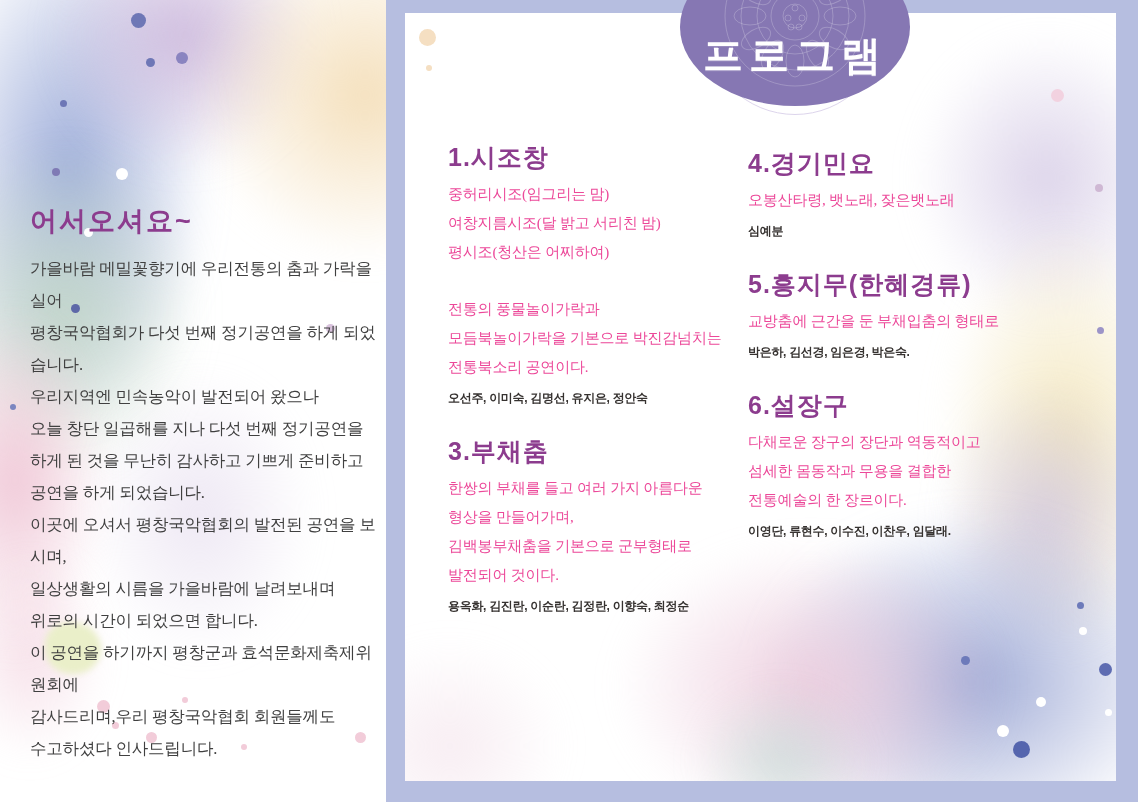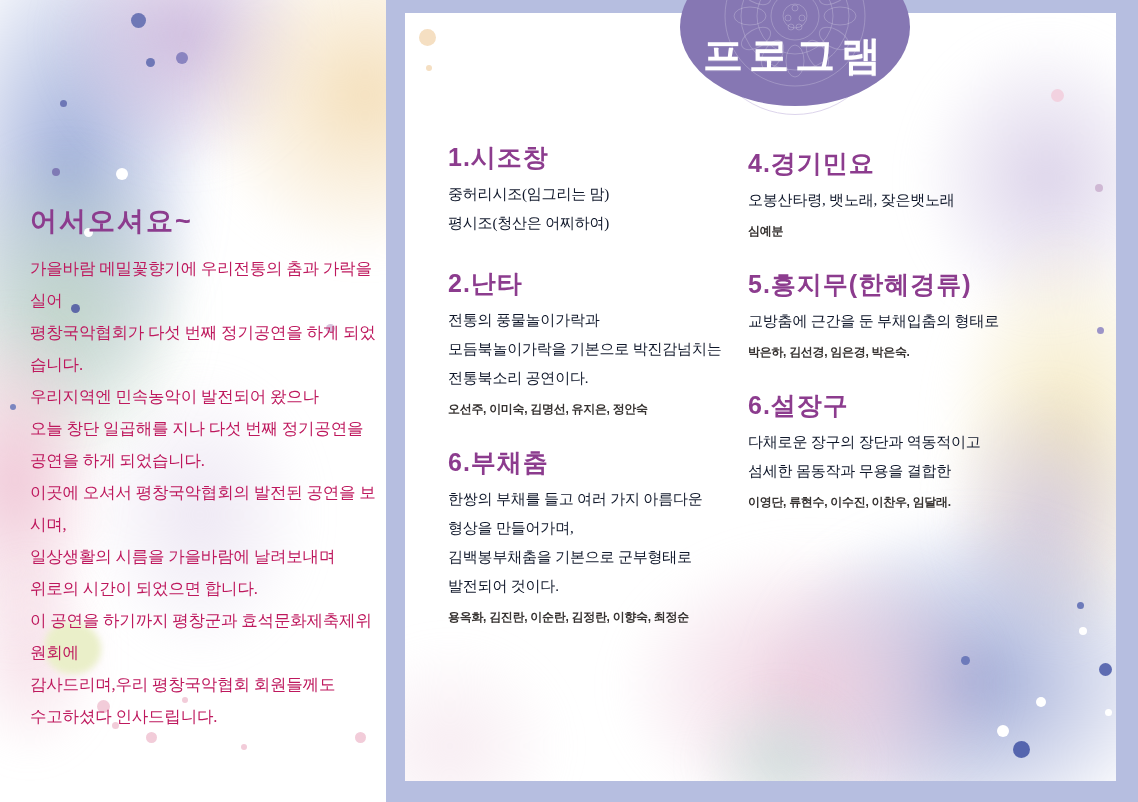--- a/index.html
+++ b/index.html
@@ -16,21 +16,21 @@
   .lpw4 { left:-70px;  top:140px;  width:270px; height:340px; background:radial-gradient(closest-side,rgba(188,212,190,.75),rgba(188,212,190,0)); }
   .lpw5 { left:-75px;  top:310px;  width:180px; height:340px; background:radial-gradient(closest-side,rgba(238,193,210,.9),rgba(238,193,210,0)); }
   .lpw6 { left:85px;   top:370px;  width:230px; height:290px; background:radial-gradient(closest-side,rgba(220,208,232,.5),rgba(220,208,232,0)); }
   .lpw7 { left:-45px;  top:550px;  width:150px; height:210px; background:radial-gradient(closest-side,rgba(238,193,210,.5),rgba(238,193,210,0)); }
   .lp-splotch { position:absolute; left:45px; top:622px; width:56px; height:52px; background:#eaefc9; border-radius:45% 55% 50% 50%; filter:blur(3px); }
   .dot { position:absolute; border-radius:50%; }
 
   .welcome { position:absolute; left:30px; top:203px; width:352px; z-index:2; }
   .welcome-heading { font-family:"Liberation Sans","DejaVu Sans",sans-serif; font-weight:800; font-size:27px; color:#8c3c8e; letter-spacing:2px; }
   .welcome-lines { margin-top:14px; }
-  .welcome-lines p { font-size:16.5px; line-height:32px; color:#be185d; letter-spacing:-0.2px; }
+  .welcome-lines p { font-size:16.5px; line-height:32px; color:#404040; letter-spacing:-0.2px; }
 
   
   .right-page { position:absolute; left:386px; top:0; width:752px; height:802px; background:#b6bee0; overflow:hidden; }
   .panel { position:absolute; left:19px; top:13px; right:22px; bottom:21px; background:#ffffff; overflow:hidden; z-index:1; }
 
   .rpw1 { right:-60px; top:20px;    width:260px; height:290px; background:radial-gradient(closest-side,rgba(214,204,230,.85),rgba(214,204,230,0)); }
   .rpw2 { right:-75px; top:210px;   width:250px; height:430px; background:radial-gradient(closest-side,rgba(242,228,182,.85),rgba(242,228,182,0)); }
   .rpw5 { right:-35px; bottom:130px;width:210px; height:270px; background:radial-gradient(closest-side,rgba(196,186,224,.65),rgba(196,186,224,0)); }
   .rpw3 { right:-70px; bottom:-70px;width:430px; height:340px; background:radial-gradient(closest-side,rgba(154,166,212,.95),rgba(154,166,212,0)); }
   .rpw4 { right:110px; bottom:-50px;width:390px; height:290px; background:radial-gradient(closest-side,rgba(236,203,220,.9),rgba(236,203,220,0)); }
@@ -47,21 +47,21 @@
   .badge svg.mandala { position:absolute; left:0; top:0; width:230px; height:158px; }
   .badge-title { position:relative; font-family:"Liberation Serif","DejaVu Serif",serif; font-weight:700;
                  font-size:40px; color:#ffffff; letter-spacing:6px; text-shadow:0 1px 0 rgba(255,255,255,.15); }
 
   .col { position:absolute; z-index:2; }
   .col-left  { left:43px;  top:127px; width:305px; }
   .col-right { left:343px; top:133px; width:345px; }
   .program-section { margin-bottom:28px; }
   .sec-title { font-family:"Liberation Sans","DejaVu Sans",sans-serif; font-weight:800; font-size:25px;
                line-height:34px; color:#8c3c8e; letter-spacing:1px; margin-bottom:6px; }
-  .sec-line { font-size:15px; line-height:29px; color:#0f172a; letter-spacing:-0.2px; }
+  .sec-line { font-size:15px; line-height:29px; color:#ec4899; letter-spacing:-0.2px; }
   .performers { margin-top:8px; font-family:"Liberation Sans","DejaVu Sans",sans-serif; font-weight:700;
                 font-size:12px; line-height:16px; color:#363230; letter-spacing:-0.3px; }
 </style>
 </head>
 <body>
 
 <div class="brochure">
 
   <div class="left-page">
     <div class="wash lpw1"></div>
@@ -90,20 +90,21 @@
     <div class="dot" style="left:241px;top:744px;width:6px;height:6px;background:#f2ccd9;"></div>
     <div class="dot" style="left:355px;top:732px;width:11px;height:11px;background:#f2ccd9;"></div>
 
     <div class="welcome">
       <div class="welcome-heading">어서오셔요~</div>
       <div class="welcome-lines">
         <p>가을바람 메밀꽃향기에 우리전통의 춤과 가락을 실어</p>
         <p>평창국악협회가 다섯 번째 정기공연을 하게 되었습니다.</p>
         <p>우리지역엔 민속농악이 발전되어 왔으나</p>
         <p>오늘 창단 일곱해를 지나 다섯 번째 정기공연을</p>
+        <p>하게 된 것을 무난히 감사하고 기쁘게 준비하고</p>
         <p>공연을 하게 되었습니다.</p>
         <p>이곳에 오셔서 평창국악협회의 발전된 공연을 보시며,</p>
         <p>일상생활의 시름을 가을바람에 날려보내며</p>
         <p>위로의 시간이 되었으면 합니다.</p>
         <p>이 공연을 하기까지 평창군과 효석문화제축제위원회에</p>
         <p>감사드리며,우리 평창국악협회 회원들께도</p>
         <p>수고하셨다 인사드립니다.</p>
       </div>
     </div>
   </div>
@@ -132,31 +133,31 @@
       <div class="dot" style="left:672px;top:589px;width:7px;height:7px;background:#6d7aba;"></div>
       <div class="dot" style="left:631px;top:684px;width:10px;height:10px;background:#ffffff;"></div>
       <div class="dot" style="left:674px;top:614px;width:8px;height:8px;background:#ffffff;"></div>
       <div class="dot" style="left:592px;top:712px;width:12px;height:12px;background:#ffffff;"></div>
       <div class="dot" style="left:700px;top:696px;width:7px;height:7px;background:#ffffff;"></div>
 
       <div class="col col-left">
         <section class="program-section">
           <h3 class="sec-title">1.시조창</h3>
           <p class="sec-line">중허리시조(임그리는 맘)</p>
+          <p class="sec-line">여창지름시조(달 밝고 서리친 밤)</p>
           <p class="sec-line">평시조(청산은 어찌하여)</p>
         </section>
         <section class="program-section">
-          <h3 class="sec-title">2.난타</h3>
           <p class="sec-line">전통의 풍물놀이가락과</p>
           <p class="sec-line">모듬북놀이가락을 기본으로 박진감넘치는</p>
           <p class="sec-line">전통북소리 공연이다.</p>
           <p class="performers">오선주, 이미숙, 김명선, 유지은, 정안숙</p>
         </section>
         <section class="program-section">
-          <h3 class="sec-title">6.부채춤</h3>
+          <h3 class="sec-title">3.부채춤</h3>
           <p class="sec-line">한쌍의 부채를 들고 여러 가지 아름다운</p>
           <p class="sec-line">형상을 만들어가며,</p>
           <p class="sec-line">김백봉부채춤을 기본으로 군부형태로</p>
           <p class="sec-line">발전되어 것이다.</p>
           <p class="performers">용옥화, 김진란, 이순란, 김정란, 이향숙, 최정순</p>
         </section>
       </div>
 
       <div class="col col-right">
         <section class="program-section">
@@ -166,20 +167,21 @@
         </section>
         <section class="program-section">
           <h3 class="sec-title">5.흥지무(한혜경류)</h3>
           <p class="sec-line">교방춤에 근간을 둔 부채입춤의 형태로</p>
           <p class="performers">박은하, 김선경, 임은경, 박은숙.</p>
         </section>
         <section class="program-section">
           <h3 class="sec-title">6.설장구</h3>
           <p class="sec-line">다채로운 장구의 장단과 역동적이고</p>
           <p class="sec-line">섬세한 몸동작과 무용을 결합한</p>
+          <p class="sec-line">전통예술의 한 장르이다.</p>
           <p class="performers">이영단, 류현수, 이수진, 이찬우, 임달래.</p>
         </section>
       </div>
     </div>
 
     <div class="badge">
       <svg class="mandala" viewBox="0 0 230 158">
         <g fill="none" stroke="#ffffff" stroke-opacity="0.22">
           <circle cx="115" cy="68" r="12"></circle>
           <circle cx="115" cy="68" r="24"></circle>

